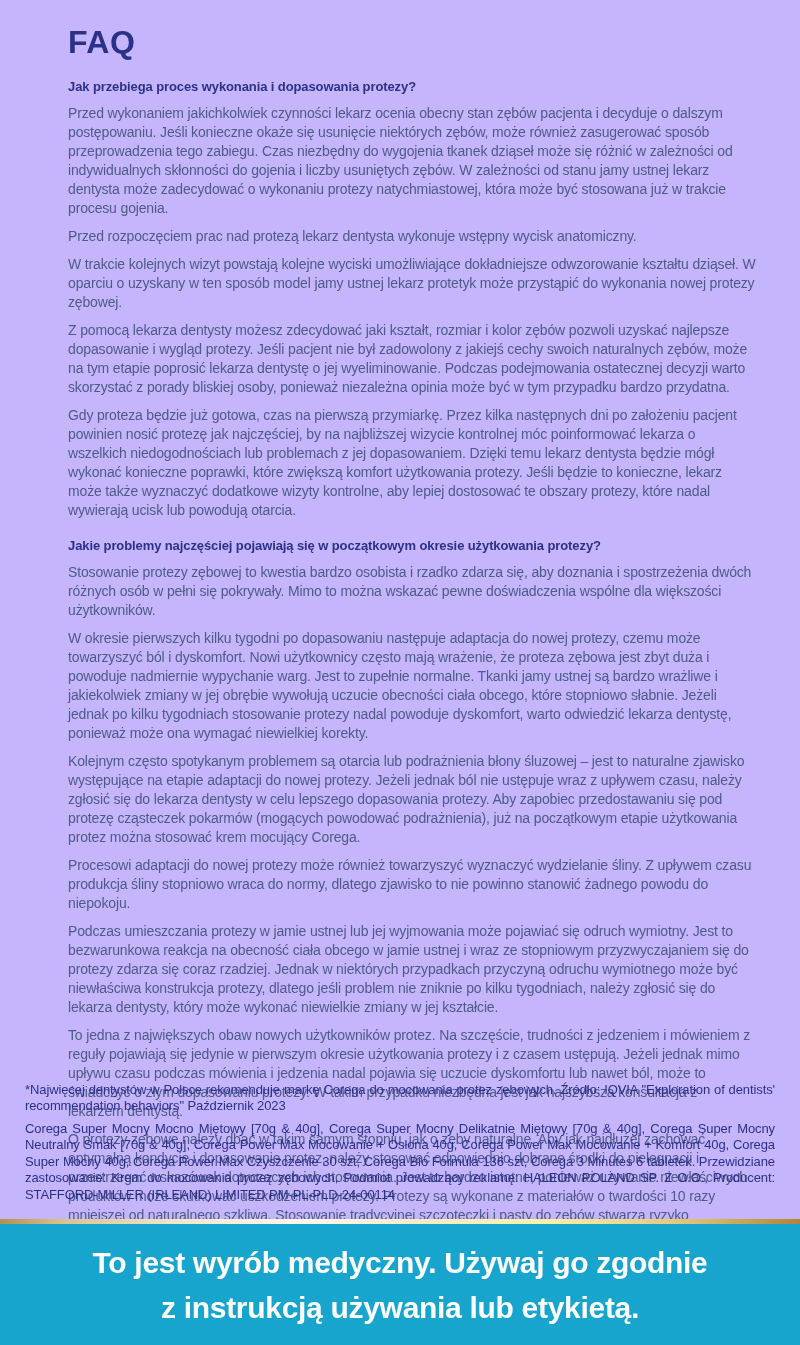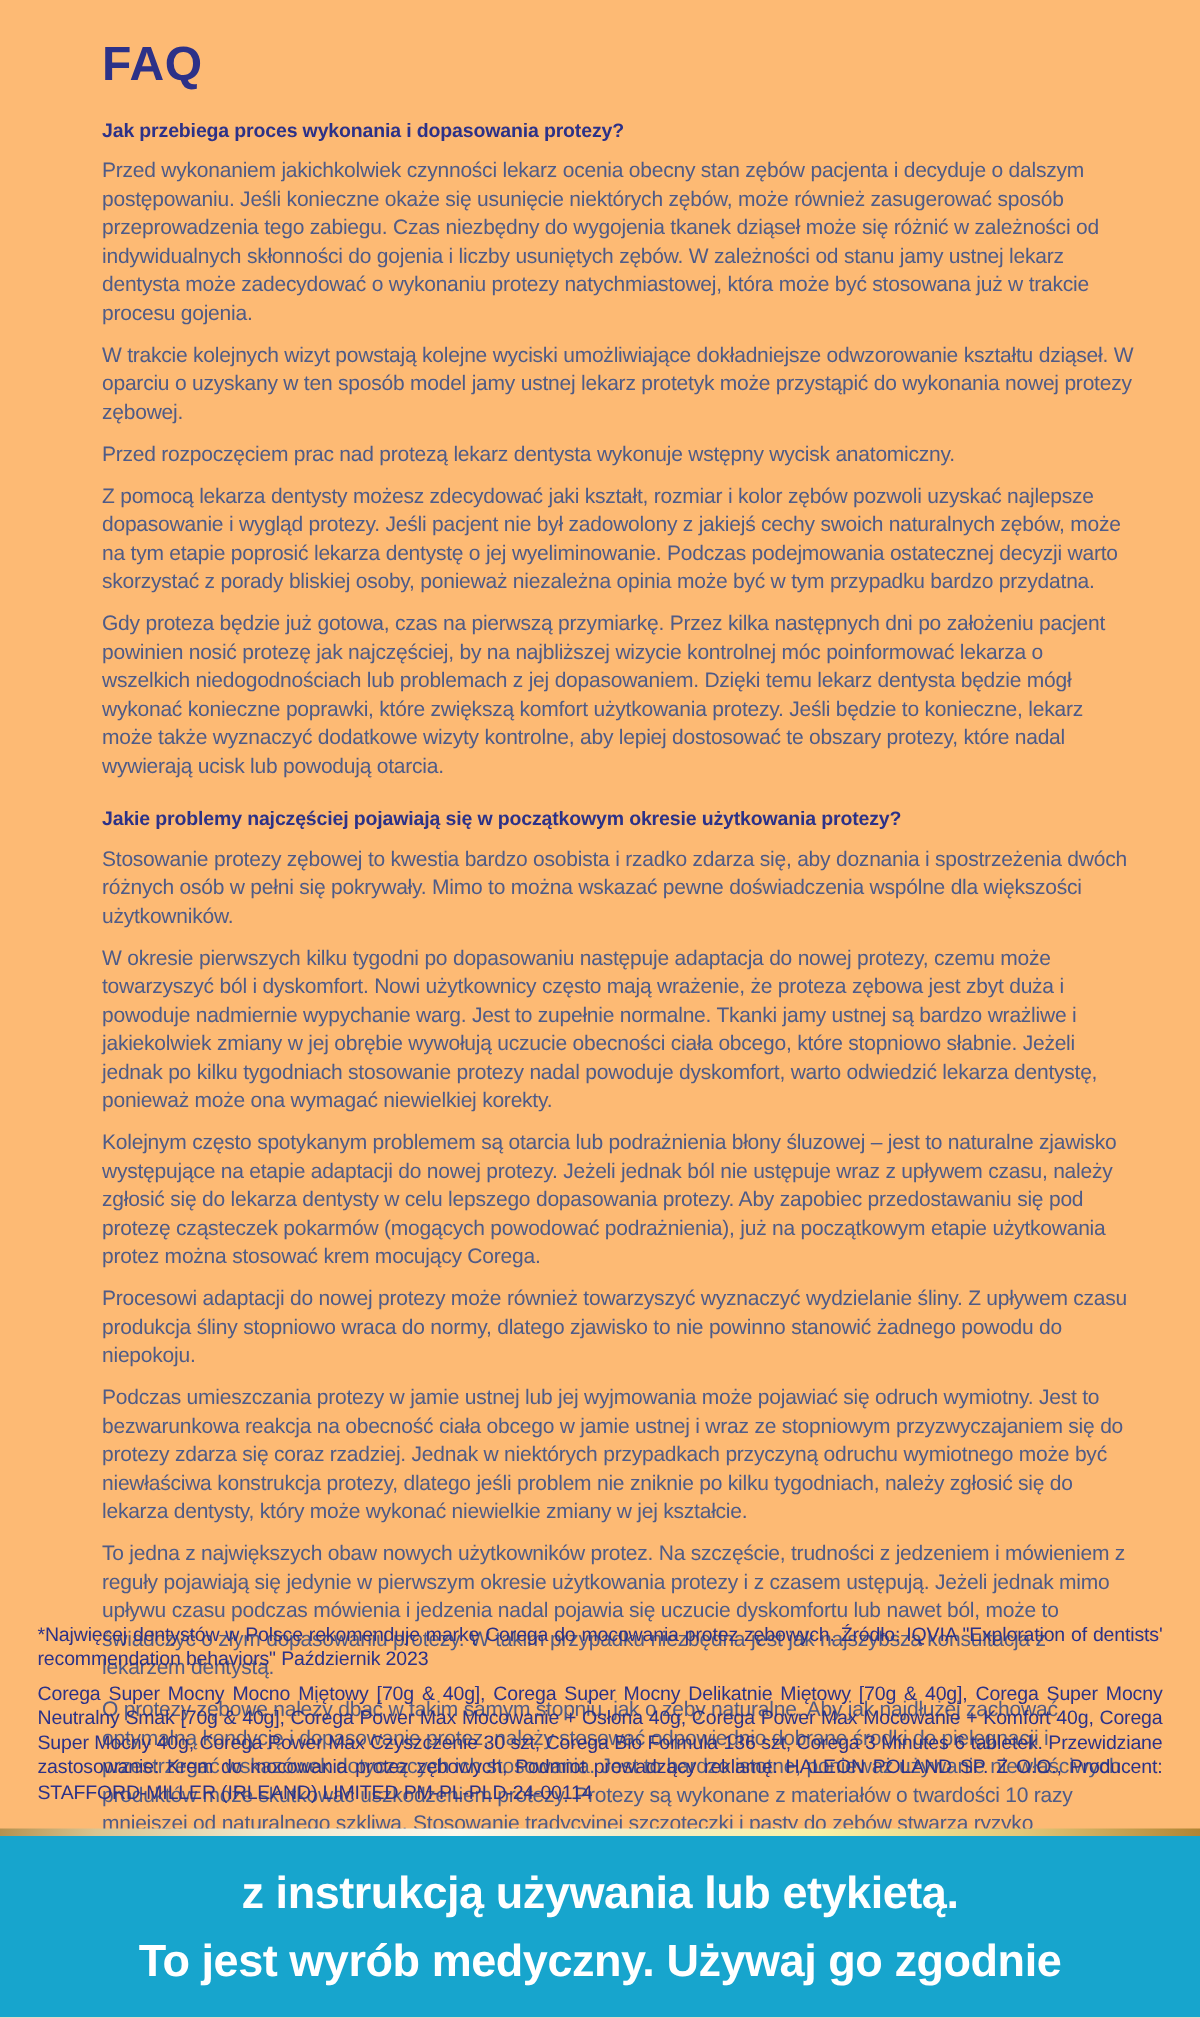--- a/index.html
+++ b/index.html
@@ -5,21 +5,21 @@
   html, body {
     margin: 0;
     padding: 0;
     background: #ffffff;
     font-family: "Liberation Sans", "DejaVu Sans", sans-serif;
   }
   .page {
     position: relative;
     width: 800px;
     height: 1345px;
-    background: #fdba74;
+    background: #c4b5fd;
     overflow: hidden;
     margin: 0 auto;
   }
   .content {
     padding: 24px 44px 0 68px;
   }
   .faq-title {
     margin: 0 0 6px 0;
     font-size: 32px;
     font-weight: 700;
@@ -91,22 +91,22 @@
 <body>
 
 <div class="page">
   <div class="content">
 
     <h1 class="faq-title">FAQ</h1>
 
     <div class="qa-section">
       <h2 class="question">Jak przebiega proces wykonania i dopasowania protezy?</h2>
       <p class="answer">Przed wykonaniem jakichkolwiek czynności lekarz ocenia obecny stan zębów pacjenta i decyduje o dalszym postępowaniu. Jeśli konieczne okaże się usunięcie niektórych zębów, może również zasugerować sposób przeprowadzenia tego zabiegu. Czas niezbędny do wygojenia tkanek dziąseł może się różnić w zależności od indywidualnych skłonności do gojenia i liczby usuniętych zębów. W zależności od stanu jamy ustnej lekarz dentysta może zadecydować o wykonaniu protezy natychmiastowej, która może być stosowana już w trakcie procesu gojenia.</p>
+      <p class="answer">Przed rozpoczęciem prac nad protezą lekarz dentysta wykonuje wstępny wycisk anatomiczny.</p>
       <p class="answer">W trakcie kolejnych wizyt powstają kolejne wyciski umożliwiające dokładniejsze odwzorowanie kształtu dziąseł. W oparciu o uzyskany w ten sposób model jamy ustnej lekarz protetyk może przystąpić do wykonania nowej protezy zębowej.</p>
-      <p class="answer">Przed rozpoczęciem prac nad protezą lekarz dentysta wykonuje wstępny wycisk anatomiczny.</p>
       <p class="answer">Z pomocą lekarza dentysty możesz zdecydować jaki kształt, rozmiar i kolor zębów pozwoli uzyskać najlepsze dopasowanie i wygląd protezy. Jeśli pacjent nie był zadowolony z jakiejś cechy swoich naturalnych zębów, może na tym etapie poprosić lekarza dentystę o jej wyeliminowanie. Podczas podejmowania ostatecznej decyzji warto skorzystać z porady bliskiej osoby, ponieważ niezależna opinia może być w tym przypadku bardzo przydatna.</p>
       <p class="answer">Gdy proteza będzie już gotowa, czas na pierwszą przymiarkę. Przez kilka następnych dni po założeniu pacjent powinien nosić protezę jak najczęściej, by na najbliższej wizycie kontrolnej móc poinformować lekarza o wszelkich niedogodnościach lub problemach z jej dopasowaniem. Dzięki temu lekarz dentysta będzie mógł wykonać konieczne poprawki, które zwiększą komfort użytkowania protezy. Jeśli będzie to konieczne, lekarz może także wyznaczyć dodatkowe wizyty kontrolne, aby lepiej dostosować te obszary protezy, które nadal wywierają ucisk lub powodują otarcia.</p>
     </div>
 
     <div class="qa-section">
       <h2 class="question">Jakie problemy najczęściej pojawiają się w początkowym okresie użytkowania protezy?</h2>
       <p class="answer">Stosowanie protezy zębowej to kwestia bardzo osobista i rzadko zdarza się, aby doznania i spostrzeżenia dwóch różnych osób w pełni się pokrywały. Mimo to można wskazać pewne doświadczenia wspólne dla większości użytkowników.</p>
       <p class="answer">W okresie pierwszych kilku tygodni po dopasowaniu następuje adaptacja do nowej protezy, czemu może towarzyszyć ból i dyskomfort. Nowi użytkownicy często mają wrażenie, że proteza zębowa jest zbyt duża i powoduje nadmiernie wypychanie warg. Jest to zupełnie normalne. Tkanki jamy ustnej są bardzo wrażliwe i jakiekolwiek zmiany w jej obrębie wywołują uczucie obecności ciała obcego, które stopniowo słabnie. Jeżeli jednak po kilku tygodniach stosowanie protezy nadal powoduje dyskomfort, warto odwiedzić lekarza dentystę, ponieważ może ona wymagać niewielkiej korekty.</p>
       <p class="answer">Kolejnym często spotykanym problemem są otarcia lub podrażnienia błony śluzowej – jest to naturalne zjawisko występujące na etapie adaptacji do nowej protezy. Jeżeli jednak ból nie ustępuje wraz z upływem czasu, należy zgłosić się do lekarza dentysty w celu lepszego dopasowania protezy. Aby zapobiec przedostawaniu się pod protezę cząsteczek pokarmów (mogących powodować podrażnienia), już na początkowym etapie użytkowania protez można stosować krem mocujący Corega.</p>
       <p class="answer">Procesowi adaptacji do nowej protezy może również towarzyszyć wyznaczyć wydzielanie śliny. Z upływem czasu produkcja śliny stopniowo wraca do normy, dlatego zjawisko to nie powinno stanowić żadnego powodu do niepokoju.</p>
@@ -124,16 +124,16 @@
   </div>
 
   <div class="footnotes">
     <p class="footnote">*Najwięcej dentystów w Polsce rekomenduje markę Corega do mocowania protez zębowych. Źródło: IQVIA "Exploration of dentists' recommendation behaviors" Październik 2023</p>
     <p class="footnote">Corega Super Mocny Mocno Miętowy [70g &amp; 40g], Corega Super Mocny Delikatnie Miętowy [70g &amp; 40g], Corega Super Mocny Neutralny Smak [70g &amp; 40g], Corega Power Max Mocowanie + Osłona 40g, Corega Power Max Mocowanie + Komfort 40g, Corega Super Mocny 40g, Corega Power Max Czyszczenie 30 szt, Corega Bio Formula 136 szt, Corega 3 Minutes 6 tabletek. Przewidziane zastosowanie: Krem do mocowania protez zębowych, Podmiot prowadzący reklamę: HALEON POLAND SP. Z O.O., Producent: STAFFORD-MILLER (IRLEAND) LIMITED  PM-PL-PLD-24-00114</p>
   </div>
 
   <div class="gold-divider"></div>
 
   <div class="medical-banner">
+    <div class="line">To jest wyrób medyczny. Używaj go zgodnie</div>
     <div class="line">z instrukcją używania lub etykietą.</div>
-    <div class="line">To jest wyrób medyczny. Używaj go zgodnie</div>
   </div>
 </div>
 
 </body></html>

